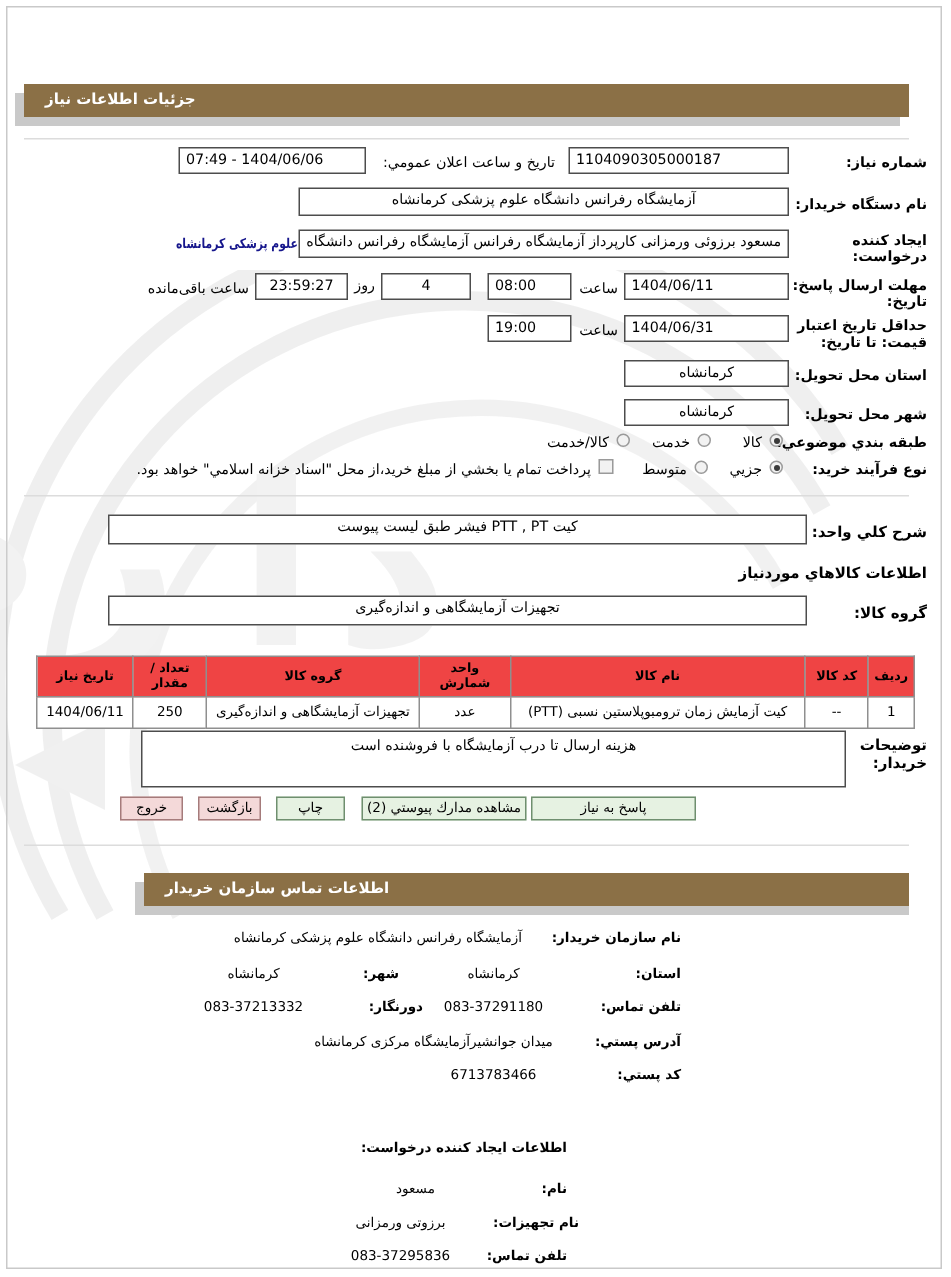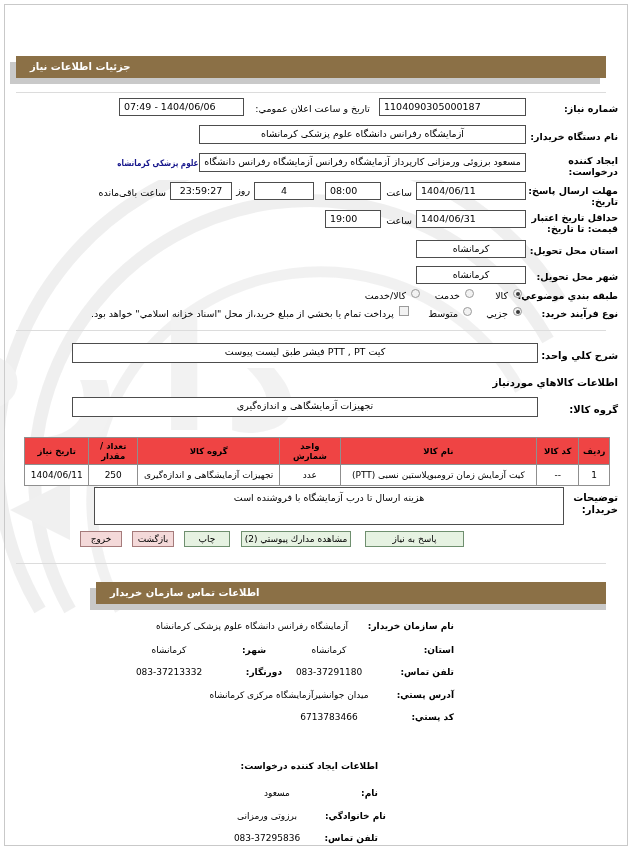--- a/index.html
+++ b/index.html
@@ -354,21 +354,21 @@
       </tbody>
     </table>
 
     <div class="lbl b ta-r" style="right:16px; top:492px; width:52px; font-size:10px;">توضيحات</div>
     <div class="lbl b ta-r" style="right:16px; top:504px; width:52px; font-size:10px;">خريدار:</div>
 
     <div class="descbox" style="right:70px; top:487px; width:470px; height:38px;">
       <div>هزینه ارسال تا درب آزمایشگاه با فروشنده است</div>
     </div>
 
-    <div class="btn" style="right:170px; top:531px; width:99px;">پاسخ به نياز</div>
+    <div class="btn" style="right:170px; top:531px; width:110px;">پاسخ به نياز</div>
     <div class="btn" style="right:283px; top:531px; width:110px;">مشاهده مدارك پيوستي (2)</div>
     <div class="btn" style="right:404px; top:531px; width:46px;">چاپ</div>
     <div class="btn red" style="right:460px; top:531px; width:42px;">بازگشت</div>
     <div class="btn red" style="right:512px; top:531px; width:42px;">خروج</div>
 
     <div class="hr" style="left:16px; top:563px; width:590px;"></div>
 
     <div class="bar-shadow" style="left:90px; top:588px; width:516px; height:22px;"></div>
     <div class="bar" style="left:96px; top:582px; width:510px; height:22px;">
       <span class="bar-label">اطلاعات تماس سازمان خريدار</span>
@@ -391,20 +391,20 @@
     <div class="cval" style="right:250px; top:690px; width:190px; text-align:center;">میدان جوانشیرآزمایشگاه مرکزی کرمانشاه</div>
 
     <div class="ckey" style="right:180px; top:712px; width:60px;">كد پستي:</div>
     <div class="cval" style="right:250px; top:712px; width:110px; text-align:center;">6713783466</div>
 
     <div class="ckey" style="right:256px; top:761px; width:140px; text-align:right;">اطلاعات ايجاد كننده درخواست:</div>
 
     <div class="ckey" style="right:256px; top:788px; width:46px;">نام:</div>
     <div class="cval" style="right:312px; top:788px; width:90px; text-align:center;">مسعود</div>
 
-    <div class="ckey" style="right:248px; top:811px; width:70px;">نام خانوادگي:</div>
+    <div class="ckey" style="right:248px; top:811px; width:70px;">نام تجهیزات:</div>
     <div class="cval" style="right:322px; top:811px; width:90px; text-align:center;">برزوتی ورمزانی</div>
 
     <div class="ckey" style="right:256px; top:833px; width:58px;">تلفن تماس:</div>
     <div class="cval" style="right:322px; top:833px; width:90px; text-align:center;">083-37295836</div>
 
   </div>
 </div>
 
 </body></html>

